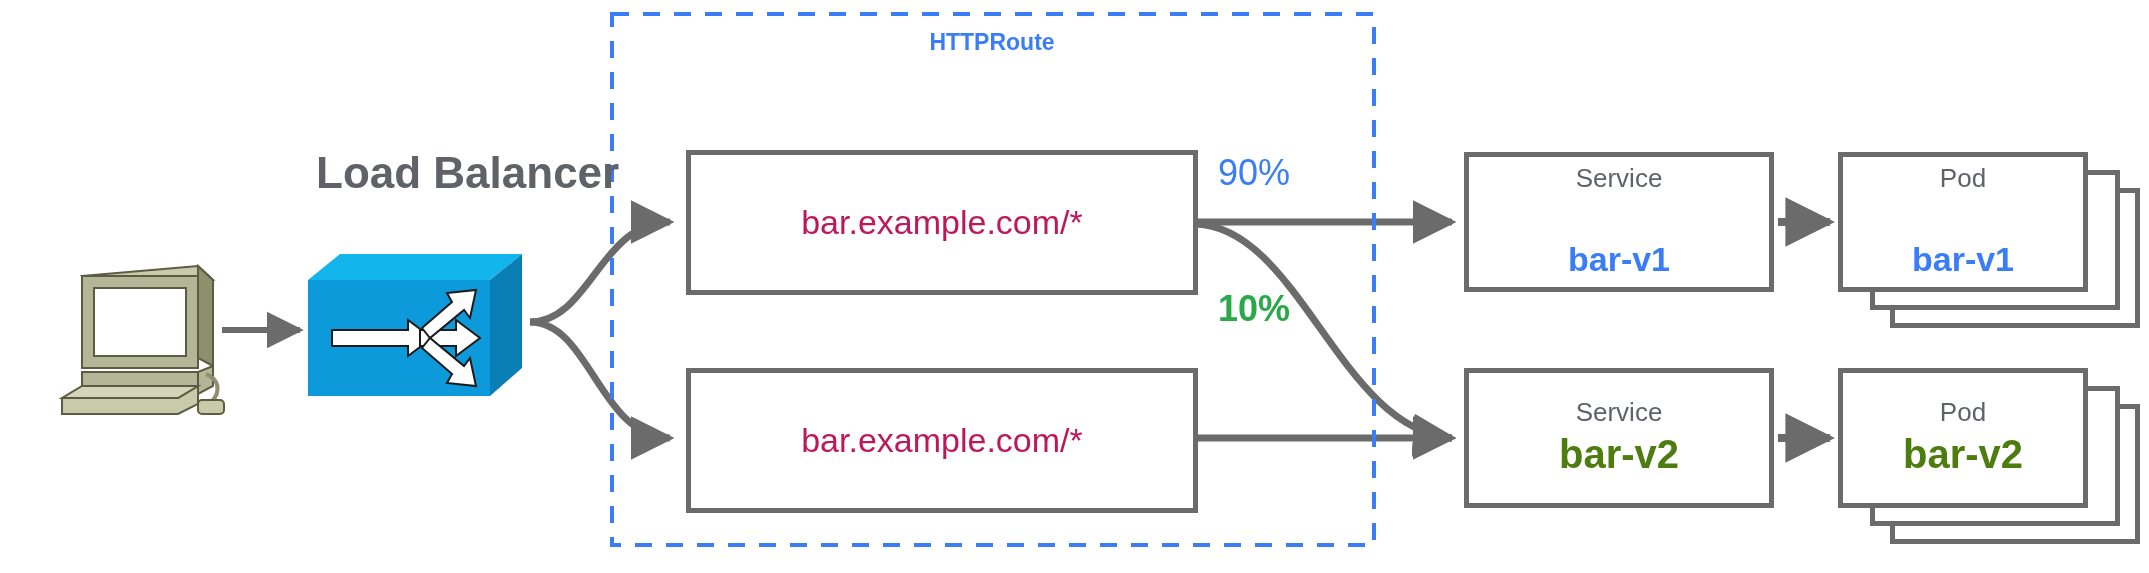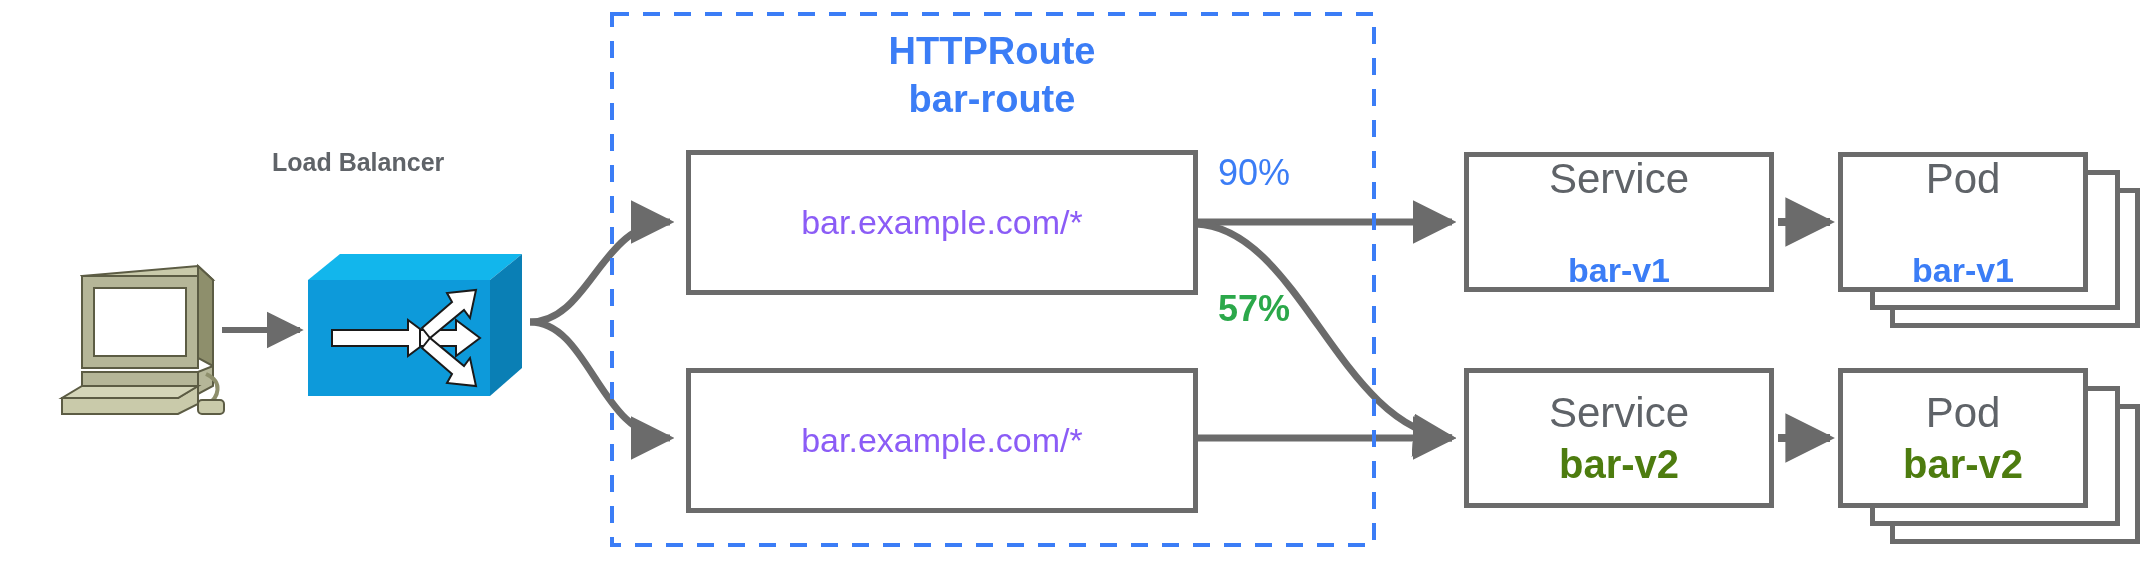--- a/index.html
+++ b/index.html
@@ -29,56 +29,57 @@
     box-sizing: border-box;
     border: 5px solid #6b6b6b;
     background: #ffffff;
     display: flex;
     flex-direction: column;
     align-items: center;
     justify-content: center;
     line-height: 1.28;
   }
   .node-text {
-    color: #8b5cf6;
+    color: #be185d;
     font-size: 34px;
     font-weight: 400;
     white-space: nowrap;
   }
   .node-title {
     color: #5f6368;
-    font-size: 42px;
+    font-size: 26px;
     font-weight: 400;
     white-space: nowrap;
   }
   .node-sub-blue {
     color: #3b7df6;
     font-size: 34px;
     font-weight: 700;
     white-space: nowrap;
     margin-top: 43px;
   }
   .node-sub-green {
     color: #4d7c0f;
     font-size: 40px;
     font-weight: 700;
     white-space: nowrap;
   }
   .lb-label {
     position: absolute;
     color: #5f6368;
-    font-size: 25px;
-    font-weight: 700;
-    white-space: nowrap;
+    font-size: 44px;
+    font-weight: 700;
+    white-space: nowrap;
+    margin-left: 44px;
   }
   .route-title {
     position: absolute;
     text-align: center;
     color: #3b7df6;
-    font-size: 38px;
+    font-size: 23px;
     font-weight: 700;
     line-height: 1.25;
     white-space: nowrap;
   }
   .pct-blue {
     position: absolute;
     color: #3b7df6;
     font-size: 36px;
     font-weight: 400;
     white-space: nowrap;
@@ -171,33 +172,32 @@
 
     <g fill="#ffffff" stroke="#1a1a1a" stroke-width="2">
       <polygon points="122,98 152,124 147,133 176,136 170,108 164,116 130,88"></polygon>
     </g>
   </svg>
 
   <span class="lb-label" style="left:272px; top:148px;">Load Balancer</span>
 
   <div class="route-title" style="left:822px; top:28px; width:340px;">
     <div>HTTPRoute</div>
-    <div>bar-route</div>
   </div>
 
   <div class="node-box" style="left:686px; top:150px; width:512px; height:145px;">
     <span class="node-text">bar.example.com/*</span>
   </div>
 
   <div class="node-box" style="left:686px; top:368px; width:512px; height:145px;">
     <span class="node-text">bar.example.com/*</span>
   </div>
 
   <span class="pct-blue" style="left:1218px; top:152px;">90%</span>
-  <span class="pct-green" style="left:1218px; top:288px;">57%</span>
+  <span class="pct-green" style="left:1218px; top:288px;">10%</span>
 
   <div class="node-box" style="left:1464px; top:152px; width:310px; height:140px;">
     <span class="node-title">Service</span>
     <span class="node-sub-blue">bar-v1</span>
   </div>
 
   <div class="node-box" style="left:1464px; top:368px; width:310px; height:140px;">
     <span class="node-title">Service</span>
     <span class="node-sub-green">bar-v2</span>
   </div>

